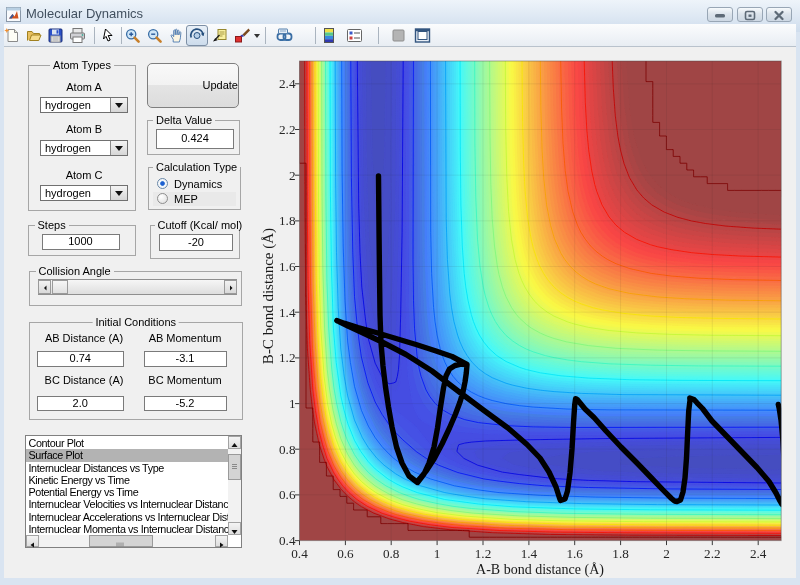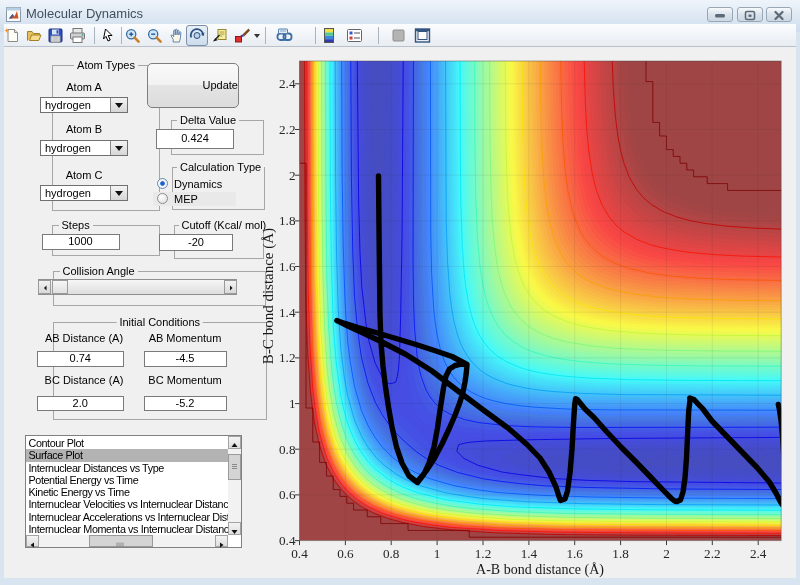--- a/index.html
+++ b/index.html
@@ -7,21 +7,21 @@
 #titlebar{position:absolute;left:0;top:0;width:800px;height:32px;
  background:linear-gradient(#eef4fa,#cfdded);}
 #ticon{position:absolute;left:6px;top:7px;}
 #ttext{position:absolute;left:26px;top:6px;font-size:13px;color:#42505f;}
 .wbtn{position:absolute;top:7px;height:15px;width:26px;border:1px solid #98a6b5;border-radius:3px;
  background:linear-gradient(#f7fafc,#dce4ec 45%,#cdd8e4);}
 #content{position:absolute;left:4px;top:47px;width:792px;height:531px;background:#f0f0f0;}
 #toolbar{position:absolute;left:4px;top:24px;width:792px;height:23px;
  background:linear-gradient(#fbfcfd,#e8edf3);border-bottom:1px solid #b9c2cc;}
 .tsep{position:absolute;top:3px;width:1px;height:17px;background:#aab4bf;}
-.grp{position:absolute;border:1px solid #a6a6a6;margin-left:24px;}
+.grp{position:absolute;border:1px solid #a6a6a6;}
 .grplab{position:absolute;top:-7px;background:#f0f0f0;padding:0 3px;font-size:11px;color:#000;white-space:nowrap;}
 .lab{position:absolute;font-size:11px;color:#000;white-space:nowrap;}
 .edit{position:absolute;background:#fff;border:1px solid #7a7a7a;font-size:11px;text-align:center;color:#000;}
 .combo{position:absolute;background:#fff;border:1px solid #707070;}
 .combo .tx{position:absolute;left:4px;top:1px;font-size:11px;color:#000;}
 .combo .btn{position:absolute;right:0;top:0;bottom:0;width:17px;border-left:1px solid #8a8a8a;
  background:linear-gradient(#f4f4f4,#d6d6d6);}
 .combo .btn:after{content:"";position:absolute;left:4px;top:5px;border:4px solid transparent;border-top:5px solid #111;}
 #updatebtn{position:absolute;left:147px;top:63px;width:92px;height:45px;border:1.5px solid #7f7f7f;border-radius:5px;
  background:linear-gradient(#f9f9f9 0%,#f2f2f2 49%,#e4e4e4 50%,#dcdcdc 100%);
@@ -201,32 +201,32 @@
         <path d="M5 4.5L7.5 7L5 9.5z" fill="#111"></path>
       </svg></div>
     <div style="position:absolute;left:13px;top:0;bottom:0;width:16px;border:1px solid #9a9a9a;background:linear-gradient(#f6f6f6,#e0e0e0)"></div>
   </div>
 <div class="grp" style="left:29px;top:322px;width:213.5px;height:97.5px">
     <span class="grplab" style="left:50%;transform:translateX(-50%)">Initial Conditions</span>
   </div>
 <div class="lab" style="left:84px;top:331.5px;transform:translateX(-50%)">AB Distance (A)</div>
 <div class="lab" style="left:185px;top:331.5px;transform:translateX(-50%)">AB Momentum</div>
 <div class="edit" style="left:36.5px;top:351px;width:87.5px;height:15.5px;line-height:12.5px;font-size:11px">0.74</div>
-<div class="edit" style="left:143.5px;top:351px;width:83px;height:15.5px;line-height:12.5px;font-size:11px">-4.5</div>
+<div class="edit" style="left:143.5px;top:351px;width:83px;height:15.5px;line-height:12.5px;font-size:11px">-3.1</div>
 <div class="lab" style="left:84px;top:374px;transform:translateX(-50%)">BC Distance (A)</div>
 <div class="lab" style="left:185px;top:374px;transform:translateX(-50%)">BC Momentum</div>
 <div class="edit" style="left:36.5px;top:395.5px;width:87.5px;height:15.5px;line-height:12.5px;font-size:11px">2.0</div>
 <div class="edit" style="left:143.5px;top:395.5px;width:83px;height:15.5px;line-height:12.5px;font-size:11px">-5.2</div>
 <div class="listbox" style="left:24.5px;top:435px;width:217px;height:112.5px">
     <div style="position:absolute;left:0;top:1px;right:13px;bottom:12px;overflow:hidden">
       <div class="li">Contour Plot</div>
       <div class="li sel">Surface Plot</div>
       <div class="li">Internuclear Distances vs Type</div>
+      <div class="li">Kinetic Energy vs Time</div>
       <div class="li">Potential Energy vs Time</div>
-      <div class="li">Kinetic Energy vs Time</div>
       <div class="li">Internuclear Velocities vs Internuclear Distance</div>
       <div class="li">Internuclear Accelerations vs Internuclear Dista</div>
       <div class="li">Internuclear Momenta vs Internuclear Distance</div>
     </div>
     <div class="sb" style="right:0;top:0;width:13px;bottom:12px">
       <div class="sbb" style="left:0;top:0;width:13px;height:13px"><svg width="11" height="11">
           <path d="M5.5 3L2.5 7h6z" fill="#111"></path>
         </svg></div>
       <div class="sbb" style="left:0;bottom:0;width:13px;height:13px"><svg width="11" height="11">
           <path d="M5.5 8L2.5 4h6z" fill="#111"></path>

